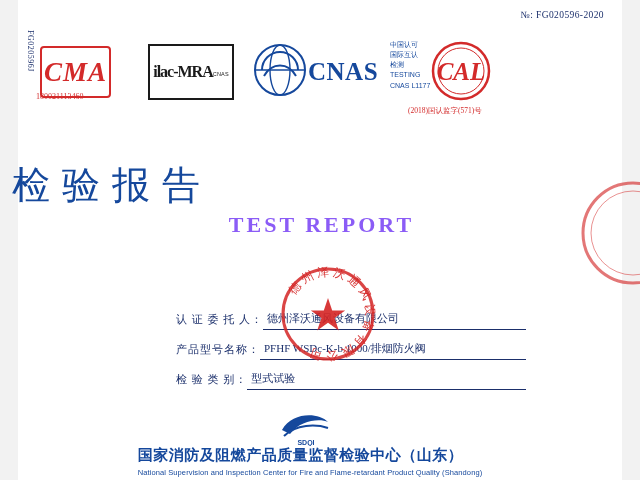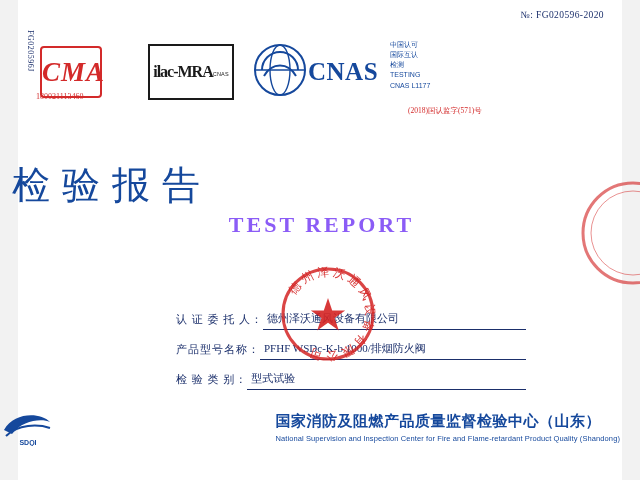--- a/index.html
+++ b/index.html
@@ -60,27 +60,28 @@
     left: 40px;
     width: 470px;
     height: 80px;
   }
 
   
   .cma {
     position: absolute;
     left: 0;
     top: 10px;
-    width: 62px;
+    width: 71px;
     height: 52px;
     border: 2px solid #d32a2a;
     border-radius: 4px;
     box-sizing: border-box;
     display: flex;
     align-items: center;
+    justify-content: center;
   }
   .cma-text {
     font-family: "Liberation Serif", serif;
     font-weight: bold;
     font-style: italic;
     font-size: 27px;
     color: #d32a2a;
     letter-spacing: 1px;
     line-height: 1;
   }
@@ -249,21 +250,22 @@
   }
 
   
   .footer {
     position: absolute;
     left: 0;
     top: 408px;
     width: 620px;
     display: flex;
     align-items: center;
-    justify-content: space-between;
+    justify-content: center;
+    flex-direction: column;
   }
   .footer-logo {
     width: 56px;
     height: 38px;
     margin-right: 8px;
   }
   .footer-text-cn {
     font-family: "Liberation Serif", serif;
     font-size: 15px;
     font-weight: bold;
@@ -318,20 +320,27 @@
       <div style="visibility:hidden">x</div>
     </div>
 
     <div class="cnas-word">CNAS</div>
     <div style="position:absolute;left:350px;top:4px;font-size:7px;color:#15489c;line-height:1.45;white-space:pre;">中国认可
 国际互认
 检测
 TESTING
 CNAS L1177</div>
 
+    <div class="cal">
+      <svg width="62" height="62" viewBox="0 0 62 62">
+        <circle cx="31" cy="31" r="28" fill="none" stroke="#d32a2a" stroke-width="2.5"></circle>
+        <circle cx="31" cy="31" r="23" fill="none" stroke="#d32a2a" stroke-width="1"></circle>
+        <text x="31" y="40" text-anchor="middle" font-family="Liberation Serif, serif" font-style="italic" font-weight="bold" font-size="25" fill="#d32a2a">CAL</text>
+      </svg>
+    </div>
     <div class="cal-note">(2018)国认监字(571)号</div>
   </div>
 
   <div class="title-cn">检验报告</div>
   <div class="title-en">TEST REPORT</div>
 
   <div class="stamp-right">
     <svg width="110" height="110" viewBox="0 0 110 110">
       <circle cx="55" cy="55" r="50" fill="none" stroke="#d32a2a" stroke-width="3" opacity="0.75"></circle>
       <circle cx="55" cy="55" r="42" fill="none" stroke="#d32a2a" stroke-width="1" opacity="0.6"></circle>

